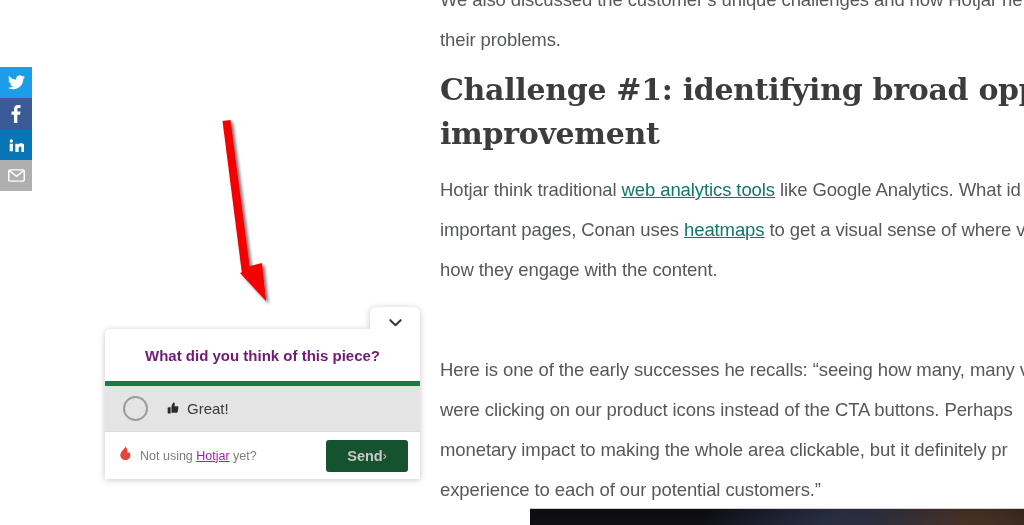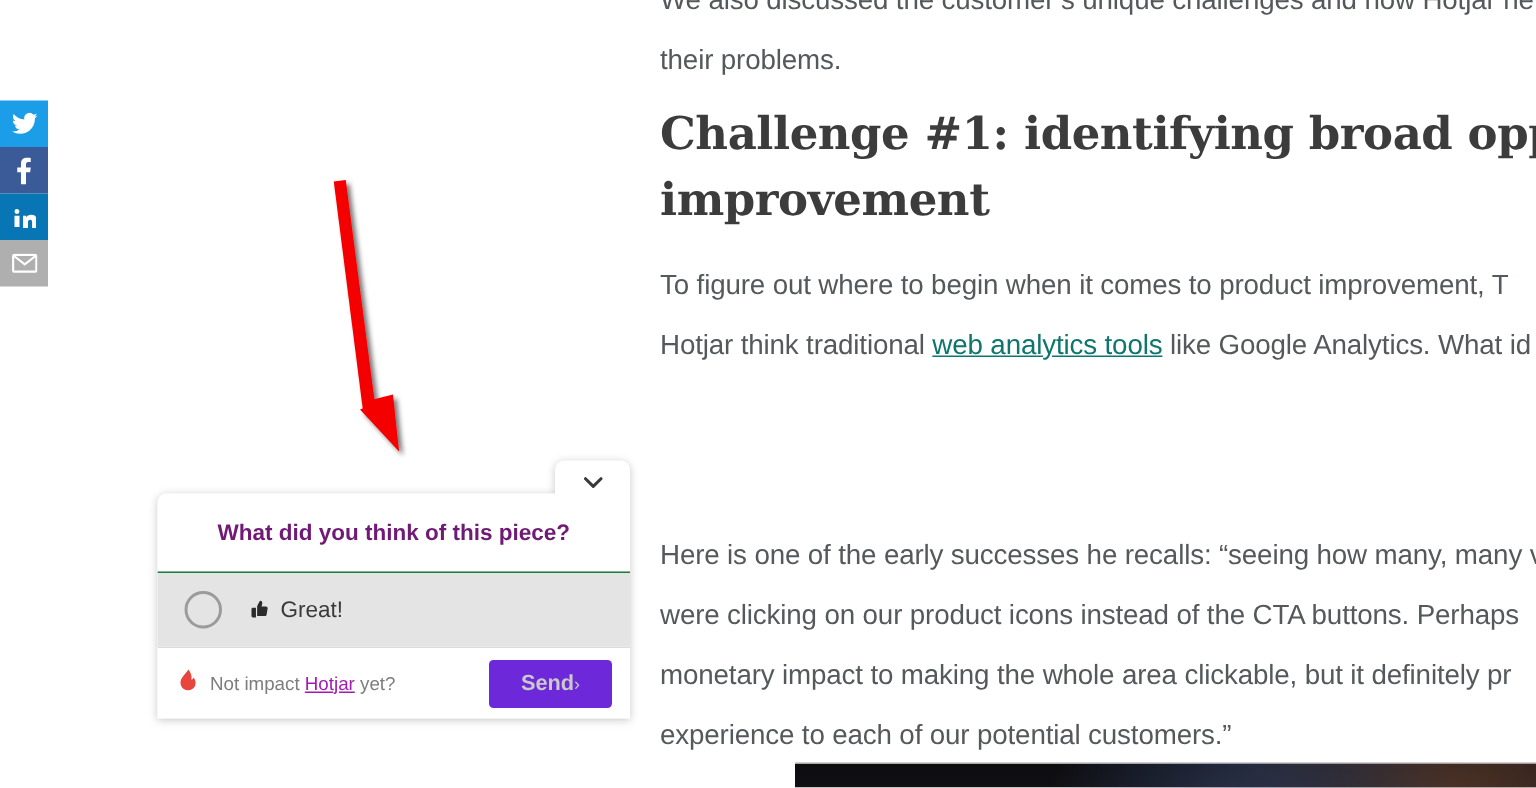--- a/index.html
+++ b/index.html
@@ -111,21 +111,21 @@
     color: #701a75;
     background: #fff;
     padding: 0 14px;
     text-align: center;
   }
   .option-row {
     height: 50px;
     background: #e4e4e4;
     display: flex; align-items: center;
     padding-left: 18px;
-    border-top: 1px solid #15803d;
+    border-top: 5px solid #15803d;
     cursor: pointer;
   }
   .option-radio {
     width: 25px; height: 25px;
     border: 2px solid #9b9b9b;
     border-radius: 50%;
     background: transparent;
     flex: 0 0 auto;
   }
   .option-emoji {
@@ -150,21 +150,21 @@
   #hotjar-flame { flex: 0 0 auto; margin-right: 8px; display:block; }
   #footer-promo {
     font-size: 12.5px;
     color: #7d7d7d;
     white-space: nowrap;
   }
   #footer-promo .brand { text-decoration: underline; color:#a21caf; }
   #send-button {
     margin-left: auto;
     width: 82px; height: 32px;
-    background: #6d28d9;
+    background: #14532d;
     border: none; border-radius: 3px;
     display: flex; align-items: center; justify-content: center;
     gap: 0;
     cursor: default;
   }
   #send-button .send-label {
     font-size: 14.5px; font-weight: bold; color: #c9c9c9;
   }
   #send-button .send-chevron {
     font-size: 12px; color: #c9c9c9;
@@ -213,22 +213,23 @@
       <div class="para">We also discussed the customer’s unique challenges and how Hotjar he</div>
       <div class="para">their problems.</div>
     </div>
 
     <h2 id="h2-challenge">
       <span class="l1">Challenge #1: identifying broad opportu</span>
       <span class="l2">improvement</span>
     </h2>
 
     <div id="p-body">
-      <div class="para">To figure out where to begin when it comes to product improvement, T</div>
       <div class="para"><span>Hotjar think traditional </span><a class="inline-link" href="#">web analytics tools</a><span> like Google Analytics. What id</span></div>
+      <div class="para"><span>important pages, Conan uses </span><a class="inline-link" href="#">heatmaps</a><span> to get a visual sense of where v</span></div>
+      <div class="para">how they engage with the content.</div>
     </div>
 
     <div id="p-quote">
       <div class="para">Here is one of the early successes he recalls: “seeing how many, many v</div>
       <div class="para">were clicking on our product icons instead of the CTA buttons. Perhaps</div>
       <div class="para">monetary impact to making the whole area clickable, but it definitely pr</div>
       <div class="para">experience to each of our potential customers.”</div>
     </div>
   </div>
 
@@ -274,21 +275,21 @@
         <span class="option-label">Great!</span>
       </div>
 
 
       <div id="widget-footer">
         <span id="hotjar-flame">
           <svg width="13" height="15" viewBox="0 0 13 15" aria-hidden="true">
             <path fill="#E8453C" d="M6.6.4C5.2 2.7 3.9 3.6 2.7 5.4 1.4 7.3 1 9 1.6 10.8c.6 1.9 2.3 3.1 4.3 3.3 2.2.2 4.3-.9 5.1-2.8.9-2 .3-4-.9-5.6-.3.8-.9 1.4-1.5 1.5.5-2.3-.3-4.6-2-6.8z"></path>
           </svg>
         </span>
-        <span id="footer-promo"><span>Not impact </span><a class="brand" href="#">Hotjar</a><span> yet?</span></span>
+        <span id="footer-promo"><span>Not using </span><a class="brand" href="#">Hotjar</a><span> yet?</span></span>
         <button id="send-button">
           <span class="send-label">Send</span>
           <span class="send-chevron">›</span>
         </button>
       </div>
 
     </div>
   </div>
 
 </div>

